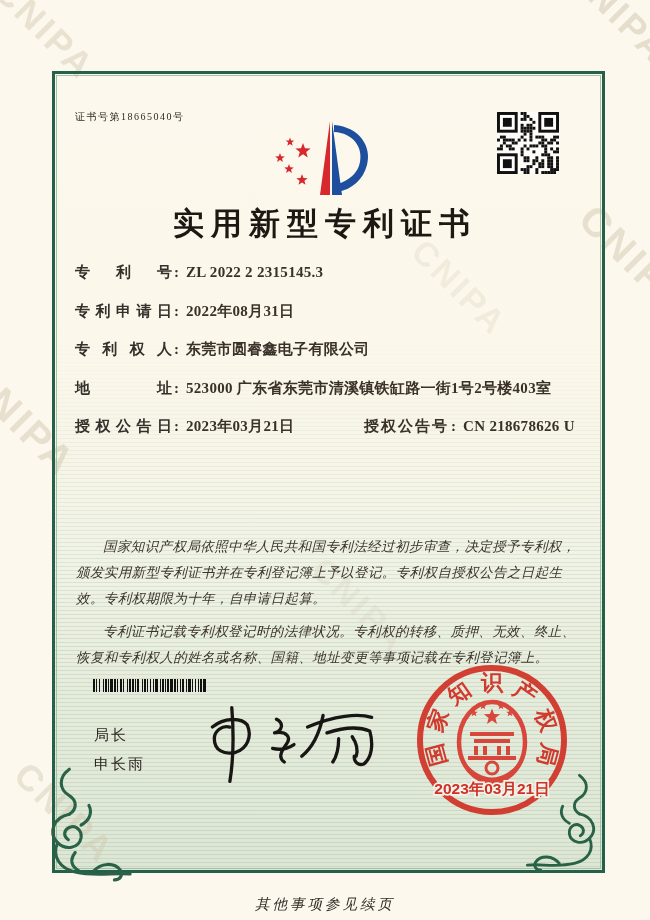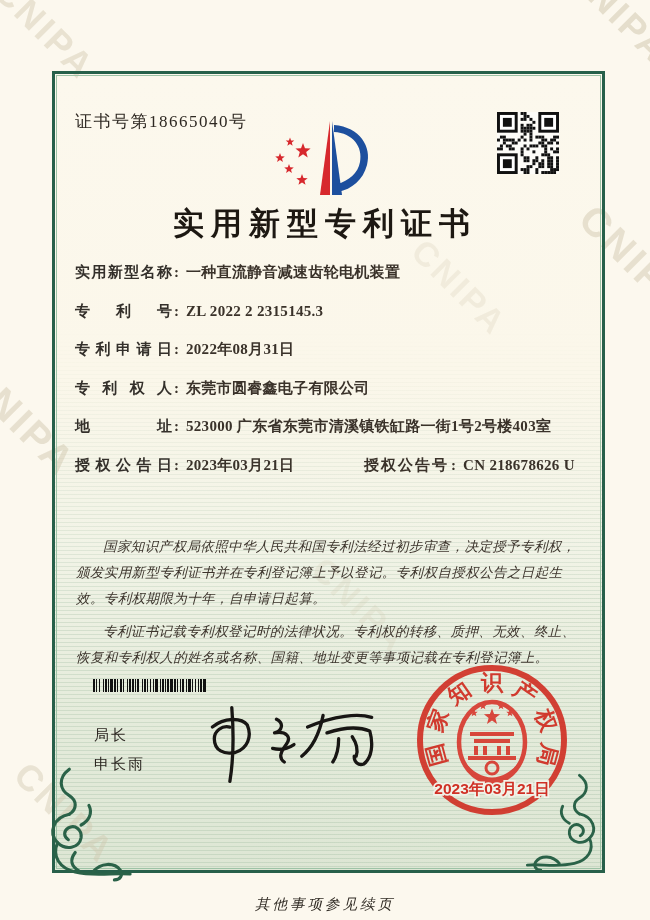--- a/index.html
+++ b/index.html
@@ -12,21 +12,21 @@
   .interior{position:absolute;left:55px;top:74px;width:547px;height:796px;z-index:1;
             background:linear-gradient(180deg,#fcf8ed 0%,#fbf7ea 38%,#f1f3e6 60%,#e6ecdc 78%,#dde6d4 100%);}
   .guilloche{position:absolute;inset:0;
              background:repeating-linear-gradient(180deg,rgba(90,140,105,.16) 0 1px,transparent 1px 4px);
              -webkit-mask-image:linear-gradient(180deg,transparent 0 32%,#000 68% 100%);
              mask-image:linear-gradient(180deg,transparent 0 32%,#000 68% 100%);}
   
   .wm{position:absolute;font-family:"Liberation Sans","DejaVu Sans",sans-serif;font-weight:bold;
       color:#cfc5ab;transform:rotate(45deg);letter-spacing:3px;z-index:2;user-select:none;}
   
-  .certno{position:absolute;left:75px;top:110px;font-size:17px;letter-spacing:1.5px;color:#2e2822;z-index:4;text-align:right;}
+  .certno{position:absolute;left:75px;top:110px;font-size:10px;letter-spacing:1.5px;color:#2e2822;z-index:4;text-align:right;}
   .logo{position:absolute;left:268px;top:103px;z-index:4;}
   .qr{position:absolute;left:497px;top:112px;z-index:4;}
   .title{position:absolute;left:0;top:203px;width:100%;text-align:center;font-size:31px;
          font-weight:bold;letter-spacing:7px;color:#1d1812;z-index:4;}
   
   .fields{position:absolute;left:75px;top:261px;width:505px;z-index:4;font-size:15px;color:#3a322a;}
   .frow{margin-bottom:15.5px;height:23px;line-height:23px;white-space:nowrap;}
   .frow.last{margin-top:3px;}
   .flabel{display:inline-block;width:97px;text-align:justify;text-align-last:justify;font-weight:600;color:#34302b;}
   .fcolon{display:inline-block;margin:0 7px 0 2px;font-weight:600;}
@@ -239,23 +239,20 @@
       <rect x="16" y="2" width="3" height="3" fill="#111"></rect>
       <rect x="0" y="14" width="7" height="7" fill="#111"></rect>
       <rect x="1" y="15" width="5" height="5" fill="#fff"></rect>
       <rect x="2" y="16" width="3" height="3" fill="#111"></rect>
     </svg>
 
   <div class="title">实用新型专利证书</div>
 
   <div class="fields">
     <div class="frow">
-      <span class="flabel">实用新型名称</span><span class="fcolon">:</span><span class="fvalue">一种直流静音减速齿轮电机装置</span>
-    </div>
-    <div class="frow">
       <span class="flabel">专利号</span><span class="fcolon">:</span><span class="fvalue">ZL 2022 2 2315145.3</span>
     </div>
     <div class="frow">
       <span class="flabel">专利申请日</span><span class="fcolon">:</span><span class="fvalue">2022年08月31日</span>
     </div>
     <div class="frow">
       <span class="flabel">专利权人</span><span class="fcolon">:</span><span class="fvalue">东莞市圆睿鑫电子有限公司</span>
     </div>
     <div class="frow">
       <span class="flabel">地址</span><span class="fcolon">:</span><span class="fvalue">523000 广东省东莞市清溪镇铁缸路一街1号2号楼403室</span>

